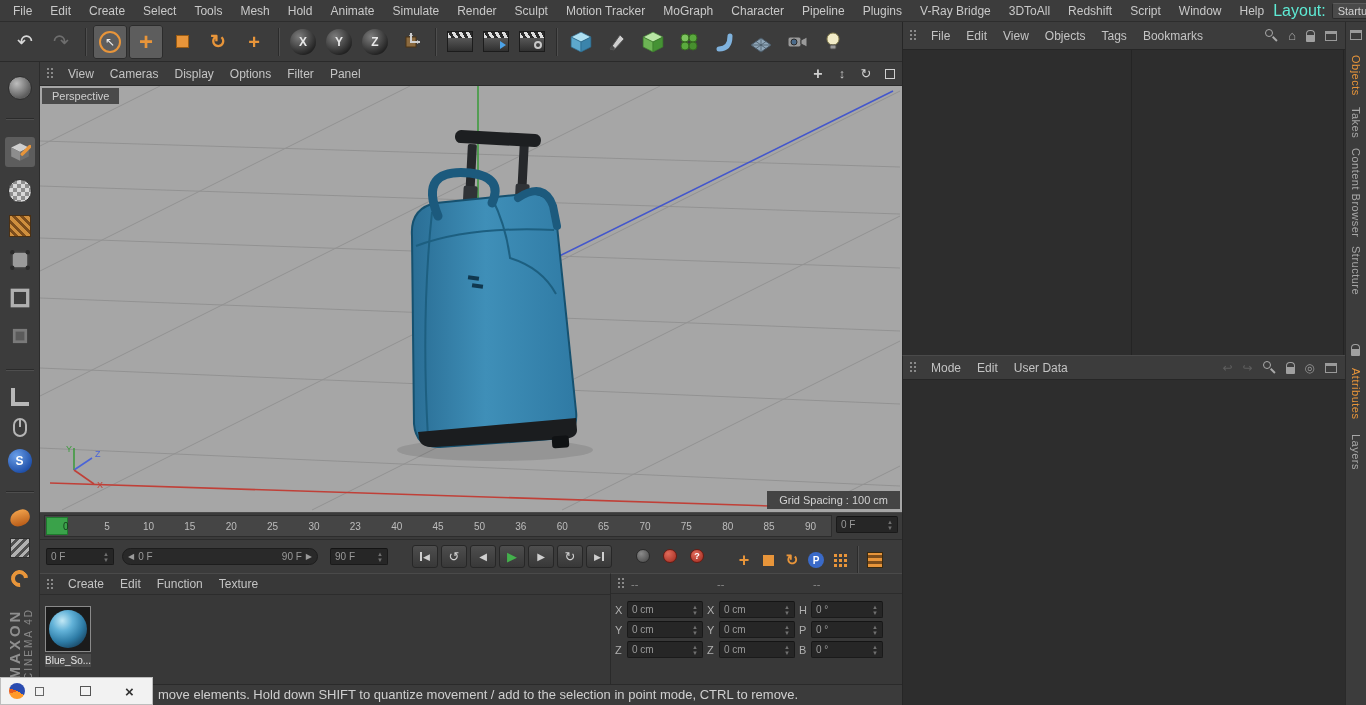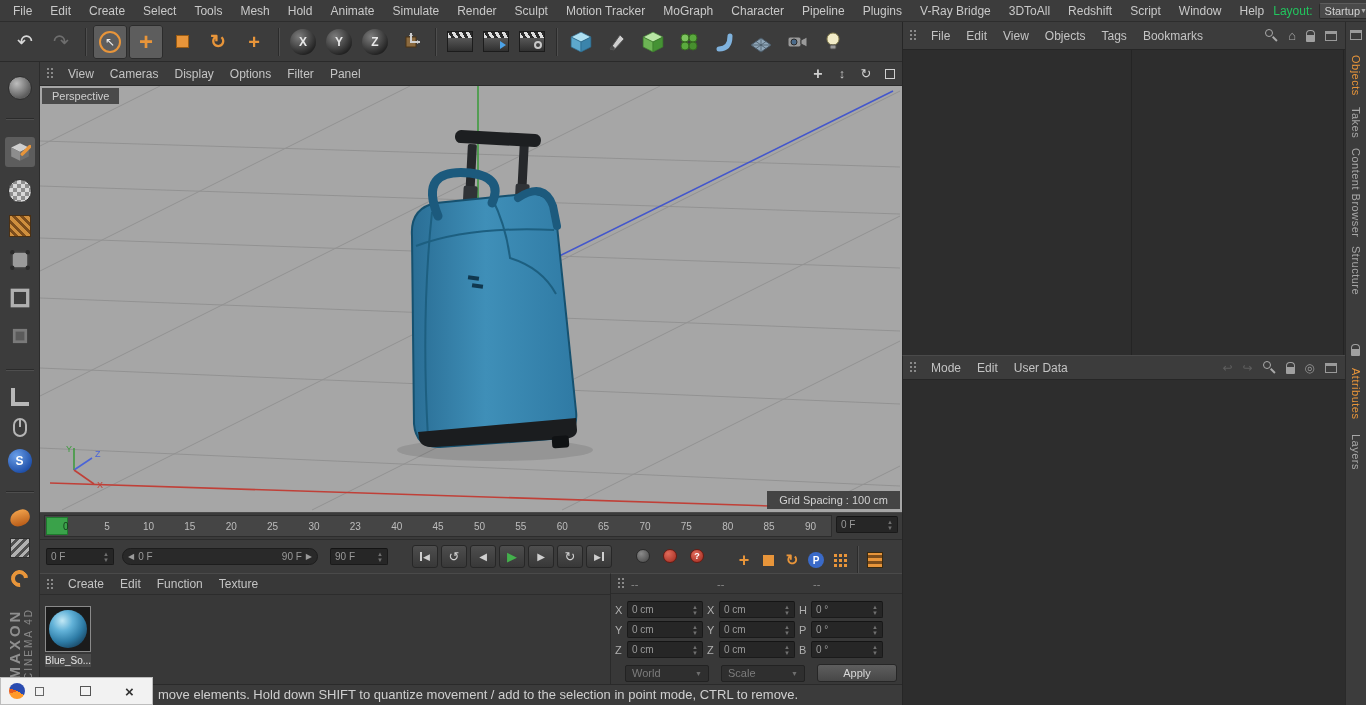--- a/index.html
+++ b/index.html
@@ -59,21 +59,21 @@
   <span class="mi">MoGraph</span>
   <span class="mi">Character</span>
   <span class="mi">Pipeline</span>
   <span class="mi">Plugins</span>
   <span class="mi">V-Ray Bridge</span>
   <span class="mi">3DToAll</span>
   <span class="mi">Redshift</span>
   <span class="mi">Script</span>
   <span class="mi">Window</span>
   <span class="mi">Help</span>
-  <span style="margin-left:auto;font-size:12px;color:#22c55e">Layout:</span>
+  <span style="margin-left:auto;font-size:16px;color:#5eead4">Layout:</span>
   <div class="row" style="width:132px;height:16px;background:#4a4a4a;border:1px solid #2a2a2a;border-top-color:#5c5c5c;border-radius:2px;margin:0 6px;padding:0 5px">
     <span style="font-size:11px;color:#d2d2d2">Startup</span>
     <span style="margin-left:auto;font-size:7px;color:#aaa">▼</span>
   </div>
 
 </div>
 
 <div class="abs row" id="main-toolbar" style="left:0;top:22px;width:902px;height:40px;background:#3c3c3c;border-bottom:1px solid #2a2a2a;padding-left:8px;gap:2px">
   <div class="tbtn">
       <span class="icn" style="font-size:19px;color:#d8d8d8">↶</span>
@@ -344,21 +344,21 @@
       <span class="tick">5</span>
       <span class="tick">10</span>
       <span class="tick">15</span>
       <span class="tick">20</span>
       <span class="tick">25</span>
       <span class="tick">30</span>
       <span class="tick">23</span>
       <span class="tick">40</span>
       <span class="tick">45</span>
       <span class="tick">50</span>
-      <span class="tick">55</span>
+      <span class="tick">36</span>
       <span class="tick">60</span>
       <span class="tick">65</span>
       <span class="tick">70</span>
       <span class="tick">75</span>
       <span class="tick">80</span>
       <span class="tick">85</span>
       <span class="tick">90</span>
     </div>
   </div>
   <div class="field" style="position:absolute;left:796px;top:3px;width:62px">
@@ -549,33 +549,20 @@
     <span style="width:8px;color:#b0b0b0">B</span>
     <div class="field" style="width:72px">
         <span class="val">0 °</span>
         <span class="spin">
           <i>▲</i>
           <i>▼</i>
         </span>
       </div>
   </div>
 
-  <div class="row" style="position:absolute;left:14px;top:90px;gap:12px">
-    <div class="dd" style="width:84px">
-        <span>World</span>
-        <span class="caret">▼</span>
-      </div>
-    <div class="dd" style="width:84px">
-        <span>Scale</span>
-        <span class="caret">▼</span>
-      </div>
-    <div style="width:80px;height:18px;background:linear-gradient(#5e5e5e,#474747);border:1px solid #262626;border-radius:3px;display:flex;align-items:center;justify-content:center;color:#d8d8d8;font-size:11px">
-        <span>Apply</span>
-      </div>
-  </div>
 </div>
 
 <div class="abs" id="status-bar" style="left:0;top:684px;width:902px;height:21px;background:#3b3b3b;border-top:1px solid #2a2a2a">
   <span style="position:absolute;left:158px;top:0;line-height:20px;font-size:13px;color:#cfcfcf;white-space:nowrap">move elements. Hold down SHIFT to quantize movement / add to the selection in point mode, CTRL to remove.</span>
 </div>
 
 <div class="abs row" id="mini-window" style="left:0;top:677px;width:153px;height:28px;background:#f2f2f2;border:1px solid #bdbdbd;z-index:10;padding:0 8px;gap:10px">
   <span style="width:16px;height:16px;border-radius:50%;background:conic-gradient(from 120deg,#ff9a2a 0 130deg,#e85d1a 130deg 170deg,#2a4bb0 170deg 360deg)"></span>
   <span style="width:9px;height:9px;border:1px solid #666"></span>
   <span style="width:11px;height:10px;border:1.5px solid #555;margin-left:26px"></span>

